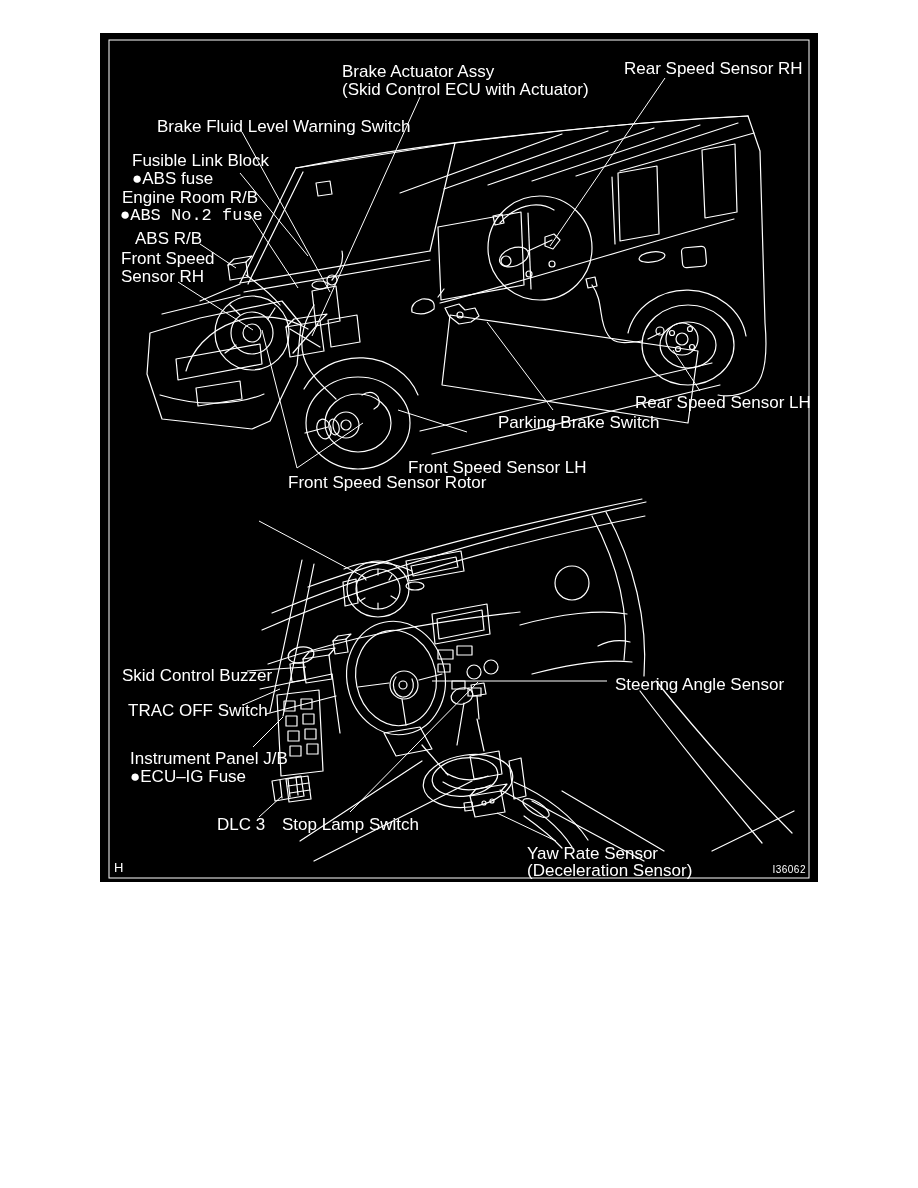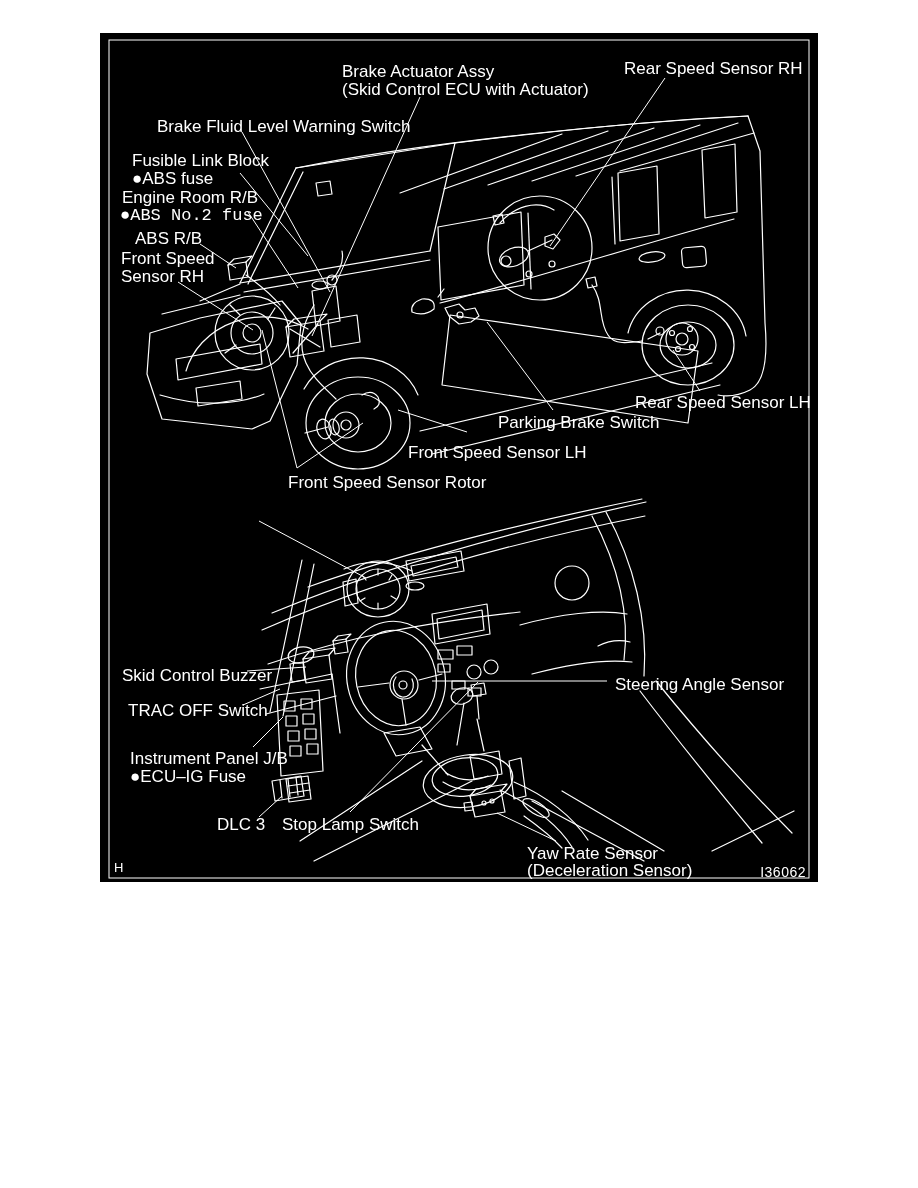--- a/index.html
+++ b/index.html
@@ -1,20 +1,20 @@
 <!DOCTYPE html>
 <html><head>
 <meta charset="utf-8">
 <style>
   html,body{margin:0;padding:0;background:#ffffff;}
   body{width:918px;height:1188px;position:relative;font-family:"Liberation Sans",sans-serif;}
   .panel{position:absolute;left:100px;top:33px;width:718px;height:849px;background:#000;}
   .art{position:absolute;left:0;top:0;width:718px;height:849px;}
   .lbl{position:absolute;color:#fff;font-size:17px;line-height:18px;white-space:nowrap;}
-  .code{position:absolute;color:#fff;font-size:14px;letter-spacing:0.5px;}
+  .code{position:absolute;color:#fff;font-size:10px;letter-spacing:0.5px;}
   .pageletter{position:absolute;color:#fff;font-size:13px;}
 </style>
 </head>
 <body>
 
 <div class="panel">
 
   <svg class="art" viewBox="0 0 718 849">
 
     <rect x="9" y="7" width="700" height="838" fill="none" stroke="#fff" stroke-width="1"></rect>
@@ -265,21 +265,21 @@
   <div class="lbl" style="left:32px;top:137px;">●ABS fuse</div>
   <div class="lbl" style="left:22px;top:156px;">Engine Room R/B</div>
   <div class="lbl" style="left:20px;top:174px;font-family:Liberation Mono, monospace;">●ABS No.2 fuse</div>
   <div class="lbl" style="left:35px;top:197px;">ABS R/B</div>
   <div class="lbl" style="left:21px;top:217px;">
     <div>Front Speed</div>
     <div>Sensor RH</div>
   </div>
   <div class="lbl" style="left:535px;top:361px;">Rear Speed Sensor LH</div>
   <div class="lbl" style="left:398px;top:381px;">Parking Brake Switch</div>
-  <div class="lbl" style="left:308px;top:411px;">Front Speed Sensor LH</div>
+  <div class="lbl" style="left:308px;top:426px;">Front Speed Sensor LH</div>
   <div class="lbl" style="left:188px;top:441px;">Front Speed Sensor Rotor</div>
 
   <div class="lbl" style="left:22px;top:634px;">Skid Control Buzzer</div>
   <div class="lbl" style="left:28px;top:669px;">TRAC OFF Switch</div>
   <div class="lbl" style="left:30px;top:717px;">
     <div>Instrument Panel J/B</div>
     <div>●ECU–IG Fuse</div>
   </div>
   <div class="lbl" style="left:117px;top:783px;">DLC 3</div>
   <div class="lbl" style="left:182px;top:783px;text-align:center;">Stop Lamp Switch</div>

